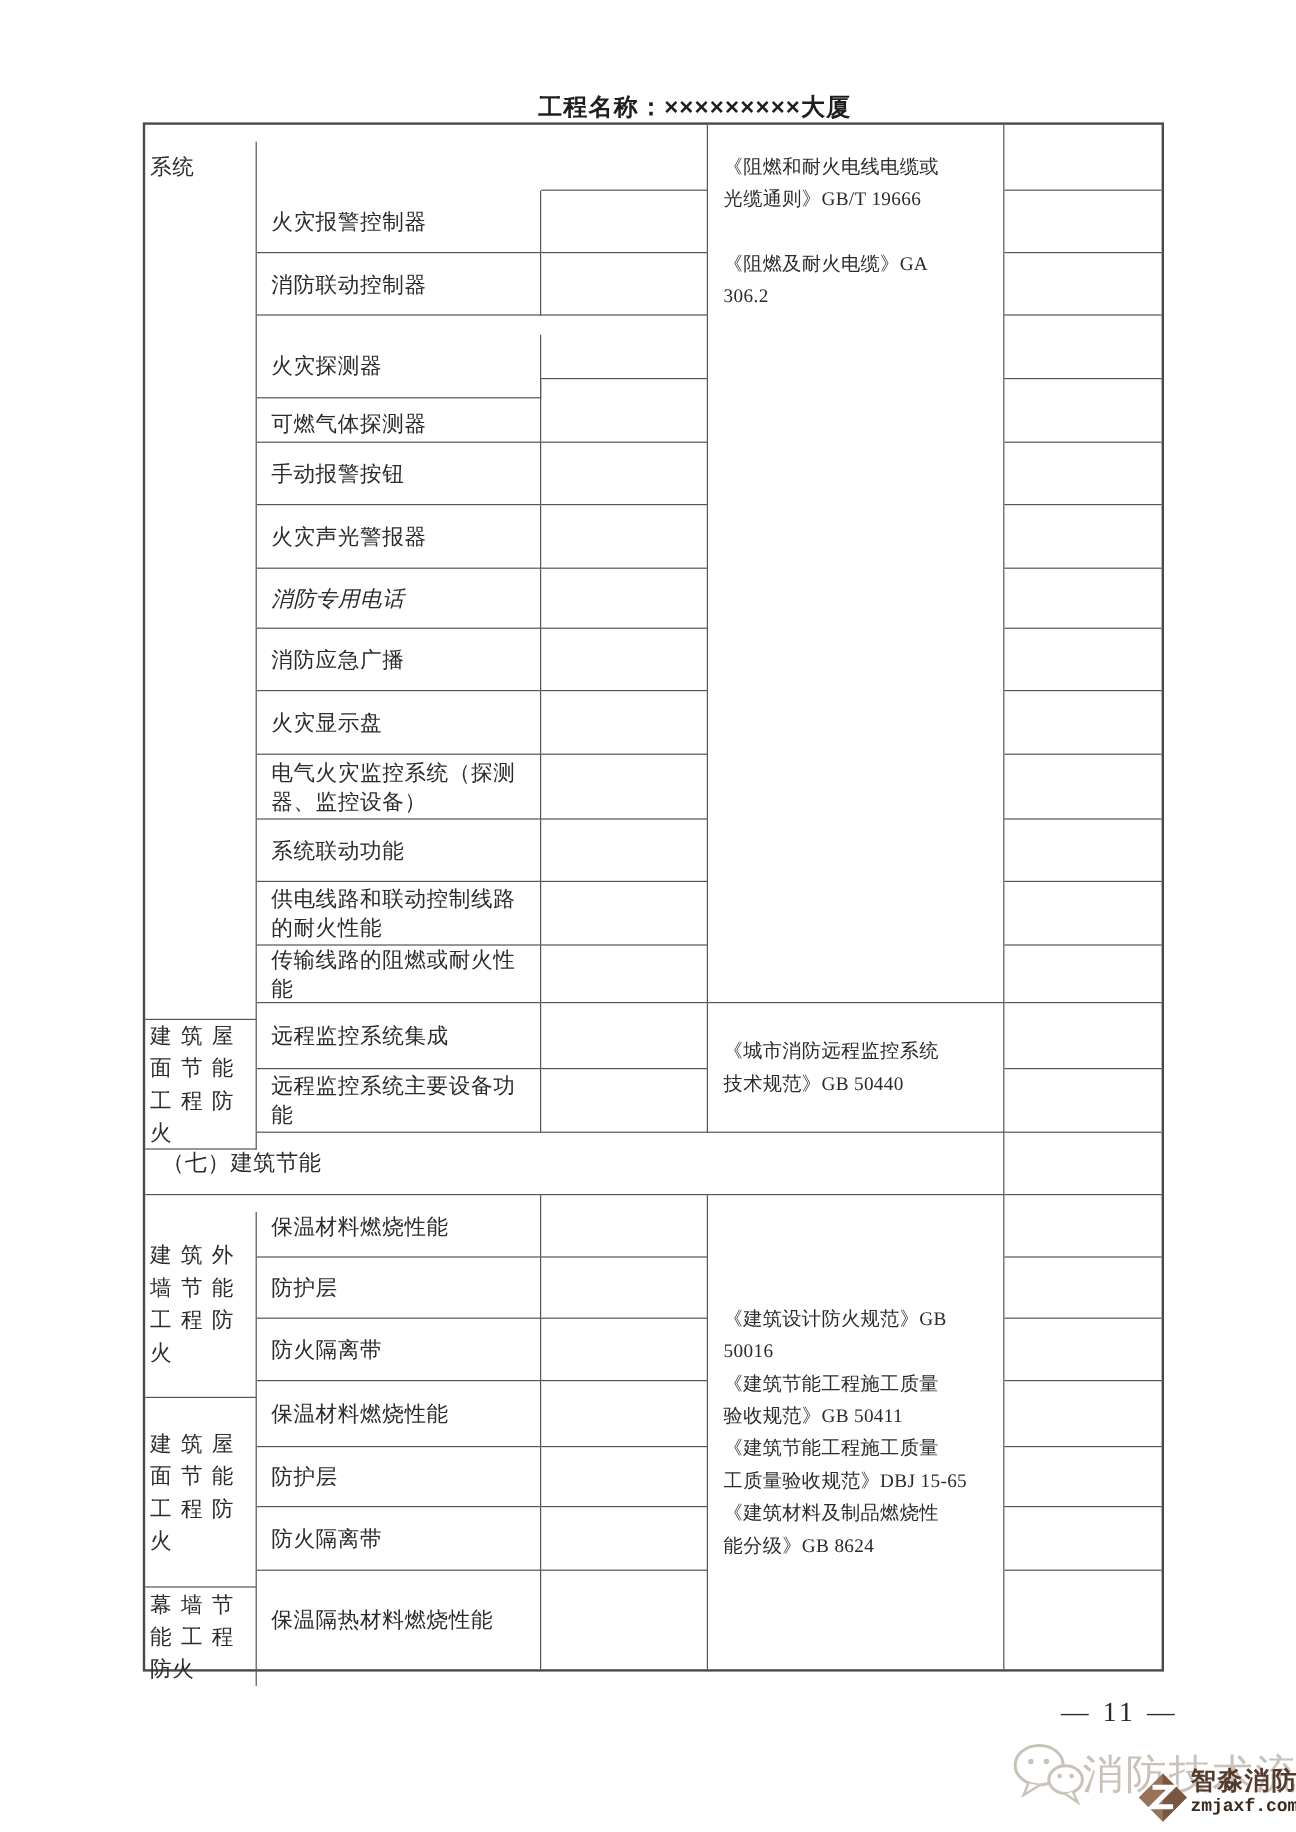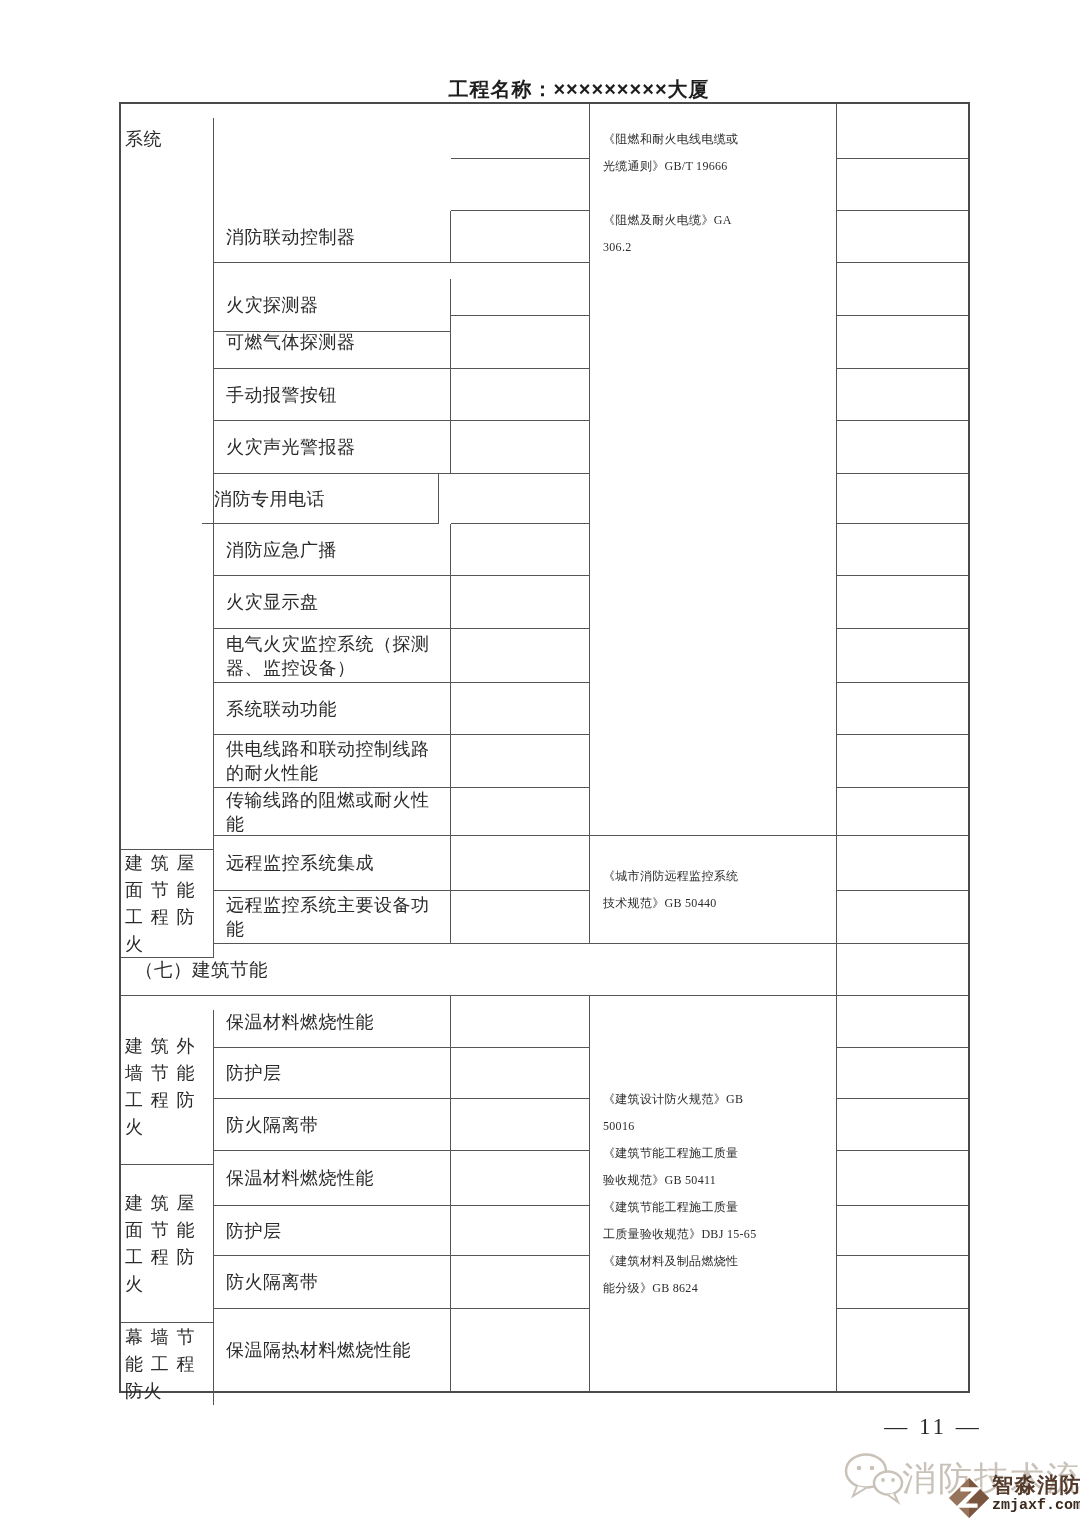--- a/index.html
+++ b/index.html
@@ -35,21 +35,21 @@
   .item-cell{padding:3px 8px 3px 12px;}
   .value-cell,.check-cell{padding:0;}
   .category-cell{padding-left:4px;margin-top:14px;}
   .category-cell .cat-label{
     width:70px;line-height:27px;font-size:18px;
   }
   .category-cell .cat-label.just{text-align:justify;text-justify:inter-ideograph;}
   .category-cell.vtop{align-items:flex-start;padding-top:8px;}
   .standard-cell{
     flex-direction:column;align-items:flex-start;justify-content:center;
-    padding:0 8px 0 13px;font-size:12px;letter-spacing:0.3px;
+    padding:0 8px 0 13px;font-size:16px;letter-spacing:0.3px;
   }
   .standard-cell.vtop{justify-content:flex-start;padding-top:22px;}
   .standard-cell .std-line{min-height:27px;line-height:27px;}
   .full-row-cell{padding-left:14px;font-size:18.5px;}
   .page-number{
     position:absolute;left:868px;top:1414px;width:130px;
     text-align:center;font-size:23px;letter-spacing:3px;color:#2a2a2a;
   }
   .wm-icon{position:absolute;left:843px;top:1450px;}
   .wm-text{
@@ -69,48 +69,51 @@
   }
 </style>
 </head>
 <body>
 
 <div class="doc-header">工程名称：×××××××××大厦</div>
 
 <div class="tbl">
     <div class="cell value-cell br bb" style="left: 330px; top: 0px; width: 139px; height: 55px;"></div>
     <div class="cell check-cell bb" style="left: 716px; top: 0px; width: 131px; height: 55px;"></div>
+    <div class="cell item-cell br bb" style="left: 93px; top: 55px; width: 237px; height: 52px;">
+      <span>火灾报警控制器</span>
+    </div>
     <div class="cell value-cell br bb" style="left: 330px; top: 55px; width: 139px; height: 52px;"></div>
     <div class="cell check-cell bb" style="left: 716px; top: 55px; width: 131px; height: 52px;"></div>
     <div class="cell item-cell br bb" style="left: 93px; top: 107px; width: 237px; height: 52px;">
       <span>消防联动控制器</span>
     </div>
     <div class="cell value-cell br bb" style="left: 330px; top: 107px; width: 139px; height: 52px;"></div>
     <div class="cell check-cell bb" style="left: 716px; top: 107px; width: 131px; height: 52px;"></div>
     <div class="cell item-cell br bb" style="left: 93px; top: 175px; width: 237px; height: 53px;">
       <span>火灾探测器</span>
     </div>
     <div class="cell value-cell br bb" style="left: 330px; top: 159px; width: 139px; height: 53px;"></div>
     <div class="cell check-cell bb" style="left: 716px; top: 159px; width: 131px; height: 53px;"></div>
-    <div class="cell item-cell br bb" style="left: 93px; top: 212px; width: 237px; height: 53px;">
+    <div class="cell item-cell br bb" style="left: 93px; top: 212px; width: 237px; height: 53px; align-items: flex-end;">
       <span>可燃气体探测器</span>
     </div>
     <div class="cell value-cell br bb" style="left: 330px; top: 212px; width: 139px; height: 53px;"></div>
     <div class="cell check-cell bb" style="left: 716px; top: 212px; width: 131px; height: 53px;"></div>
     <div class="cell item-cell br bb" style="left: 93px; top: 265px; width: 237px; height: 52px;">
       <span>手动报警按钮</span>
     </div>
     <div class="cell value-cell br bb" style="left: 330px; top: 265px; width: 139px; height: 52px;"></div>
     <div class="cell check-cell bb" style="left: 716px; top: 265px; width: 131px; height: 52px;"></div>
     <div class="cell item-cell br bb" style="left: 93px; top: 317px; width: 237px; height: 53px;">
       <span>火灾声光警报器</span>
     </div>
     <div class="cell value-cell br bb" style="left: 330px; top: 317px; width: 139px; height: 53px;"></div>
     <div class="cell check-cell bb" style="left: 716px; top: 317px; width: 131px; height: 53px;"></div>
-    <div class="cell item-cell br bb" style="left: 81px; top: 370px; width: 237px; height: 50px;">
+    <div class="cell item-cell br bb" style="left: 93px; top: 370px; width: 237px; height: 50px; font-style: italic;">
       <span>消防专用电话</span>
     </div>
     <div class="cell value-cell br bb" style="left: 330px; top: 370px; width: 139px; height: 50px;"></div>
     <div class="cell check-cell bb" style="left: 716px; top: 370px; width: 131px; height: 50px;"></div>
     <div class="cell item-cell br bb" style="left: 93px; top: 420px; width: 237px; height: 52px;">
       <span>消防应急广播</span>
     </div>
     <div class="cell value-cell br bb" style="left: 330px; top: 420px; width: 139px; height: 52px;"></div>
     <div class="cell check-cell bb" style="left: 716px; top: 420px; width: 131px; height: 52px;"></div>
     <div class="cell item-cell br bb" style="left: 93px; top: 472px; width: 237px; height: 53px;">

